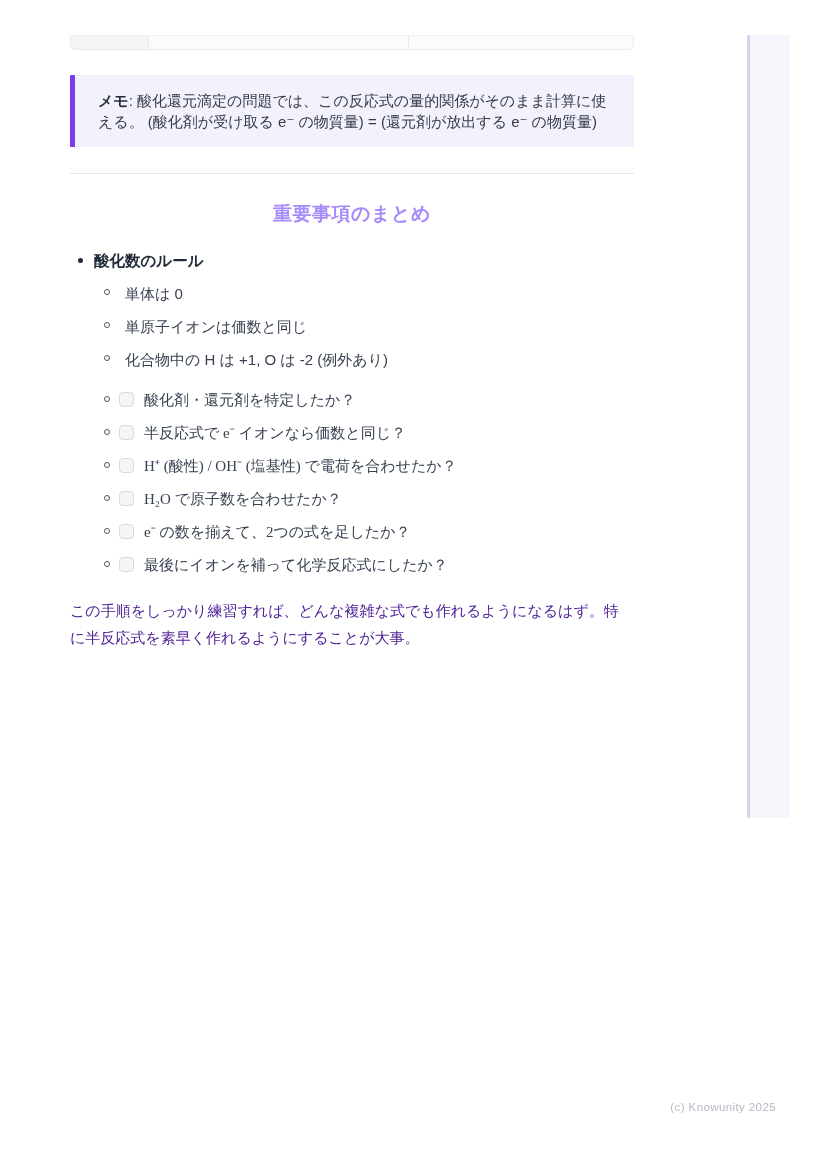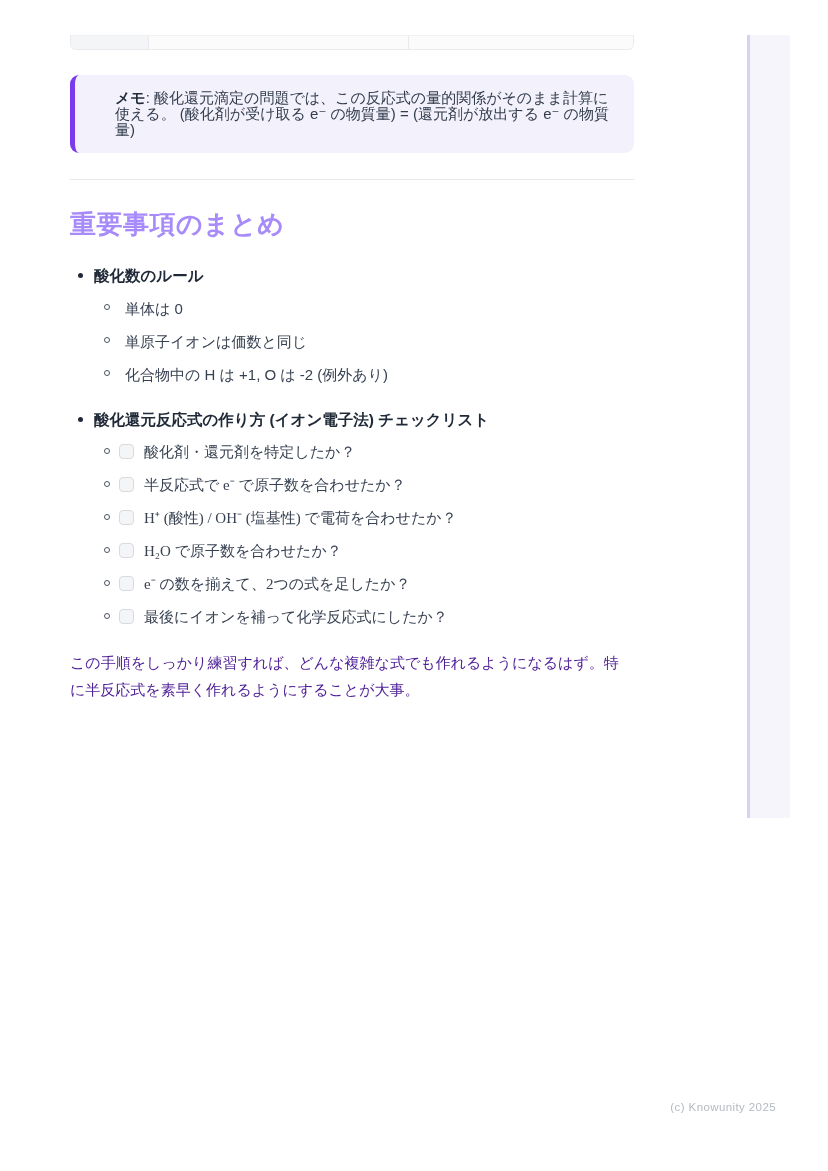--- a/index.html
+++ b/index.html
@@ -28,41 +28,42 @@
   .table-fragment .cell { height: 100%; background: #fbfbfc; }
   .table-fragment .cell + .cell { border-left: 1px solid #e8eaed; }
   .table-fragment .cell.c1 { width: 77px; background: #f4f5f6; }
   .table-fragment .cell.c2 { width: 260px; }
   .table-fragment .cell.c3 { flex: 1; }
   
   .memo {
     margin-top: 25px;
     background: #f3f1fb;
     border-left: 5px solid #7c3aed;
-    border-radius: 9px;
-    padding: 15px 22px 15px 40px;
+    border-radius: 1px;
+    padding: 15px 22px 15px 23px;
     font-size: 15px;
-    line-height: 16px;
+    line-height: 21px;
     color: #323c4d;
   }
   .memo b { color: #1f2937; }
   
   .divider {
     margin-top: 26px;
     border: none;
     border-top: 1px solid #e5e7eb;
     height: 0;
   }
   
   .section-heading {
     margin-top: 27px;
-    font-size: 26px;
+    font-size: 19px;
     font-weight: bold;
     color: #a78bfa;
     letter-spacing: 0.5px;
+    text-align: center;
   }
   
   .top-list { margin-top: 20px; list-style: none; }
   .top-item {
     position: relative;
     padding-left: 24px;
     font-size: 15.5px;
     font-weight: bold;
     color: #1f2937;
     line-height: 23px;
@@ -163,34 +164,30 @@
       <li class="sub-item plain">
         <span class="circle"></span>
         <span class="label">単原子イオンは価数と同じ</span>
       </li>
       <li class="sub-item plain">
         <span class="circle"></span>
         <span class="label">化合物中の H は +1, O は -2 (例外あり)</span>
       </li>
     </ul>
 
-    <li class="top-item">
-      <span class="disc"></span>
-      <span>酸化還元反応式の作り方 (イオン電子法) チェックリスト</span>
-    </li>
     <ul class="sub-list">
       <li class="sub-item check">
         <span class="circle"></span>
         <span class="checkbox"></span>
         <span class="label">酸化剤・還元剤を特定したか？</span>
       </li>
       <li class="sub-item check">
         <span class="circle"></span>
         <span class="checkbox"></span>
-        <span class="label">半反応式で e⁻ で原子数を合わせたか？</span>
+        <span class="label">半反応式で e⁻ イオンなら価数と同じ？</span>
       </li>
       <li class="sub-item check">
         <span class="circle"></span>
         <span class="checkbox"></span>
         <span class="label">H⁺ (酸性) / OH⁻ (塩基性) で電荷を合わせたか？</span>
       </li>
       <li class="sub-item check">
         <span class="circle"></span>
         <span class="checkbox"></span>
         <span class="label">H₂O で原子数を合わせたか？</span>

